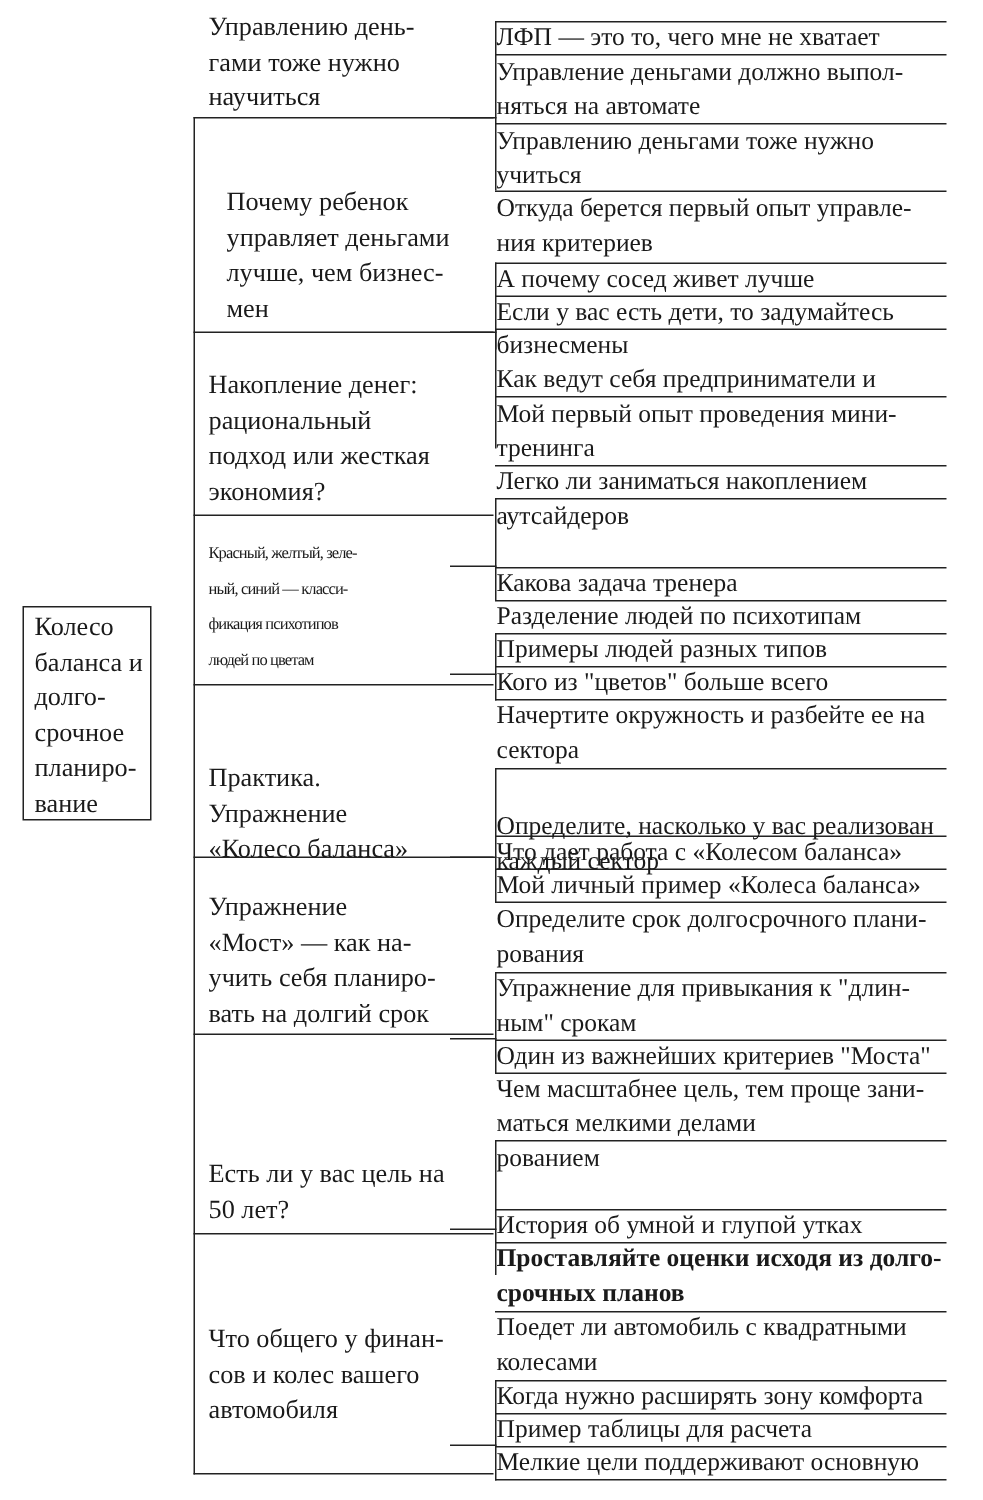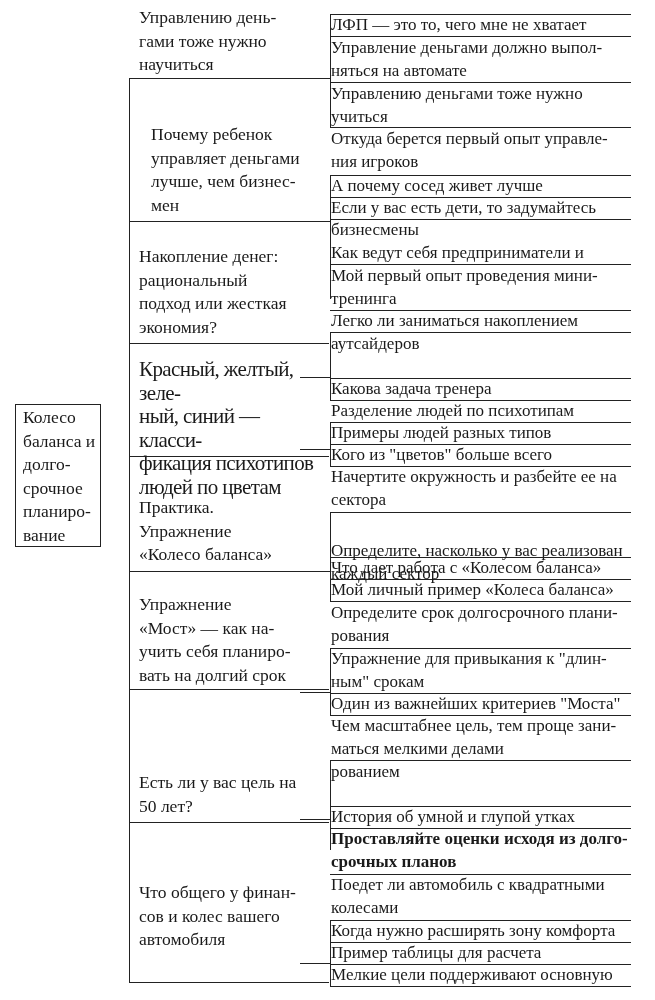--- a/index.html
+++ b/index.html
@@ -4,21 +4,21 @@
 <style>
   html, body { margin: 0; padding: 0; background: #ffffff; }
   body { width: 655px; height: 1000px; position: relative; overflow: hidden;
          font-family: "Liberation Serif", "DejaVu Serif", serif; color: #1a1a1a; }
   .abs { position: absolute; }
   .root-box { left: 15px; top: 404px; width: 86px; height: 143px; border: 1.5px solid #222;
               box-sizing: border-box; padding: 1px 0 0 7px; font-size: 17.5px; line-height: 23.5px; }
   .mid-frame { left: 129px; top: 78px; width: 200px; height: 905px; border-left: 1.5px solid #222;
                border-top: 1.5px solid #222; border-bottom: 1.5px solid #222; box-sizing: border-box; }
   .mid-text { left: 139px; width: 185px; font-size: 17.5px; line-height: 23.5px; }
-  .mid-text.tight { font-size: 21px; letter-spacing: -0.6px; }
+  .mid-text.tight { font-size: 11px; letter-spacing: -0.6px; }
   .hline { height: 0; border-top: 1.5px solid #222; }
   .vline { width: 0; border-left: 1.5px solid #222; }
   .leaf { left: 331px; width: 300px; font-size: 17px; line-height: 22.7px; white-space: nowrap; }
 </style>
 </head>
 <body>
 
 <div class="abs root-box">
   <div>Колесо</div>
   <div>баланса и</div>
@@ -52,21 +52,21 @@
   <div>рациональный</div>
   <div>подход или жесткая</div>
   <div>экономия?</div>
 </div>
 <div class="abs mid-text tight" style="top:358px;">
   <div>Красный, желтый, зеле-</div>
   <div>ный, синий — класси-</div>
   <div>фикация психотипов</div>
   <div>людей по цветам</div>
 </div>
-<div class="abs mid-text" style="top:496px;">
+<div class="abs mid-text" style="top:507px;">
   <div>Практика.</div>
   <div>Упражнение</div>
   <div>«Колесо баланса»</div>
 </div>
 <div class="abs mid-text" style="top:593px;">
   <div>Упражнение</div>
   <div>«Мост» — как на-</div>
   <div>учить себя планиро-</div>
   <div>вать на долгий срок</div>
 </div>
@@ -137,21 +137,21 @@
     <div>Управление деньгами должно выпол-</div>
     <div>няться на автомате</div>
   </div>
 
 <div class="abs leaf" style="top:83px;">
     <div>Управлению деньгами тоже нужно</div>
     <div>учиться</div>
   </div>
 <div class="abs leaf" style="top:128px;">
     <div>Откуда берется первый опыт управле-</div>
-    <div>ния игроков</div>
+    <div>ния критериев</div>
   </div>
 <div class="abs leaf" style="top:175px;">
     <div>А почему сосед живет лучше</div>
   </div>
 <div class="abs leaf" style="top:197px;">
     <div>Если у вас есть дети, то задумайтесь</div>
   </div>
 
 <div class="abs leaf" style="top:219px;">
     <div>бизнесмены</div>

